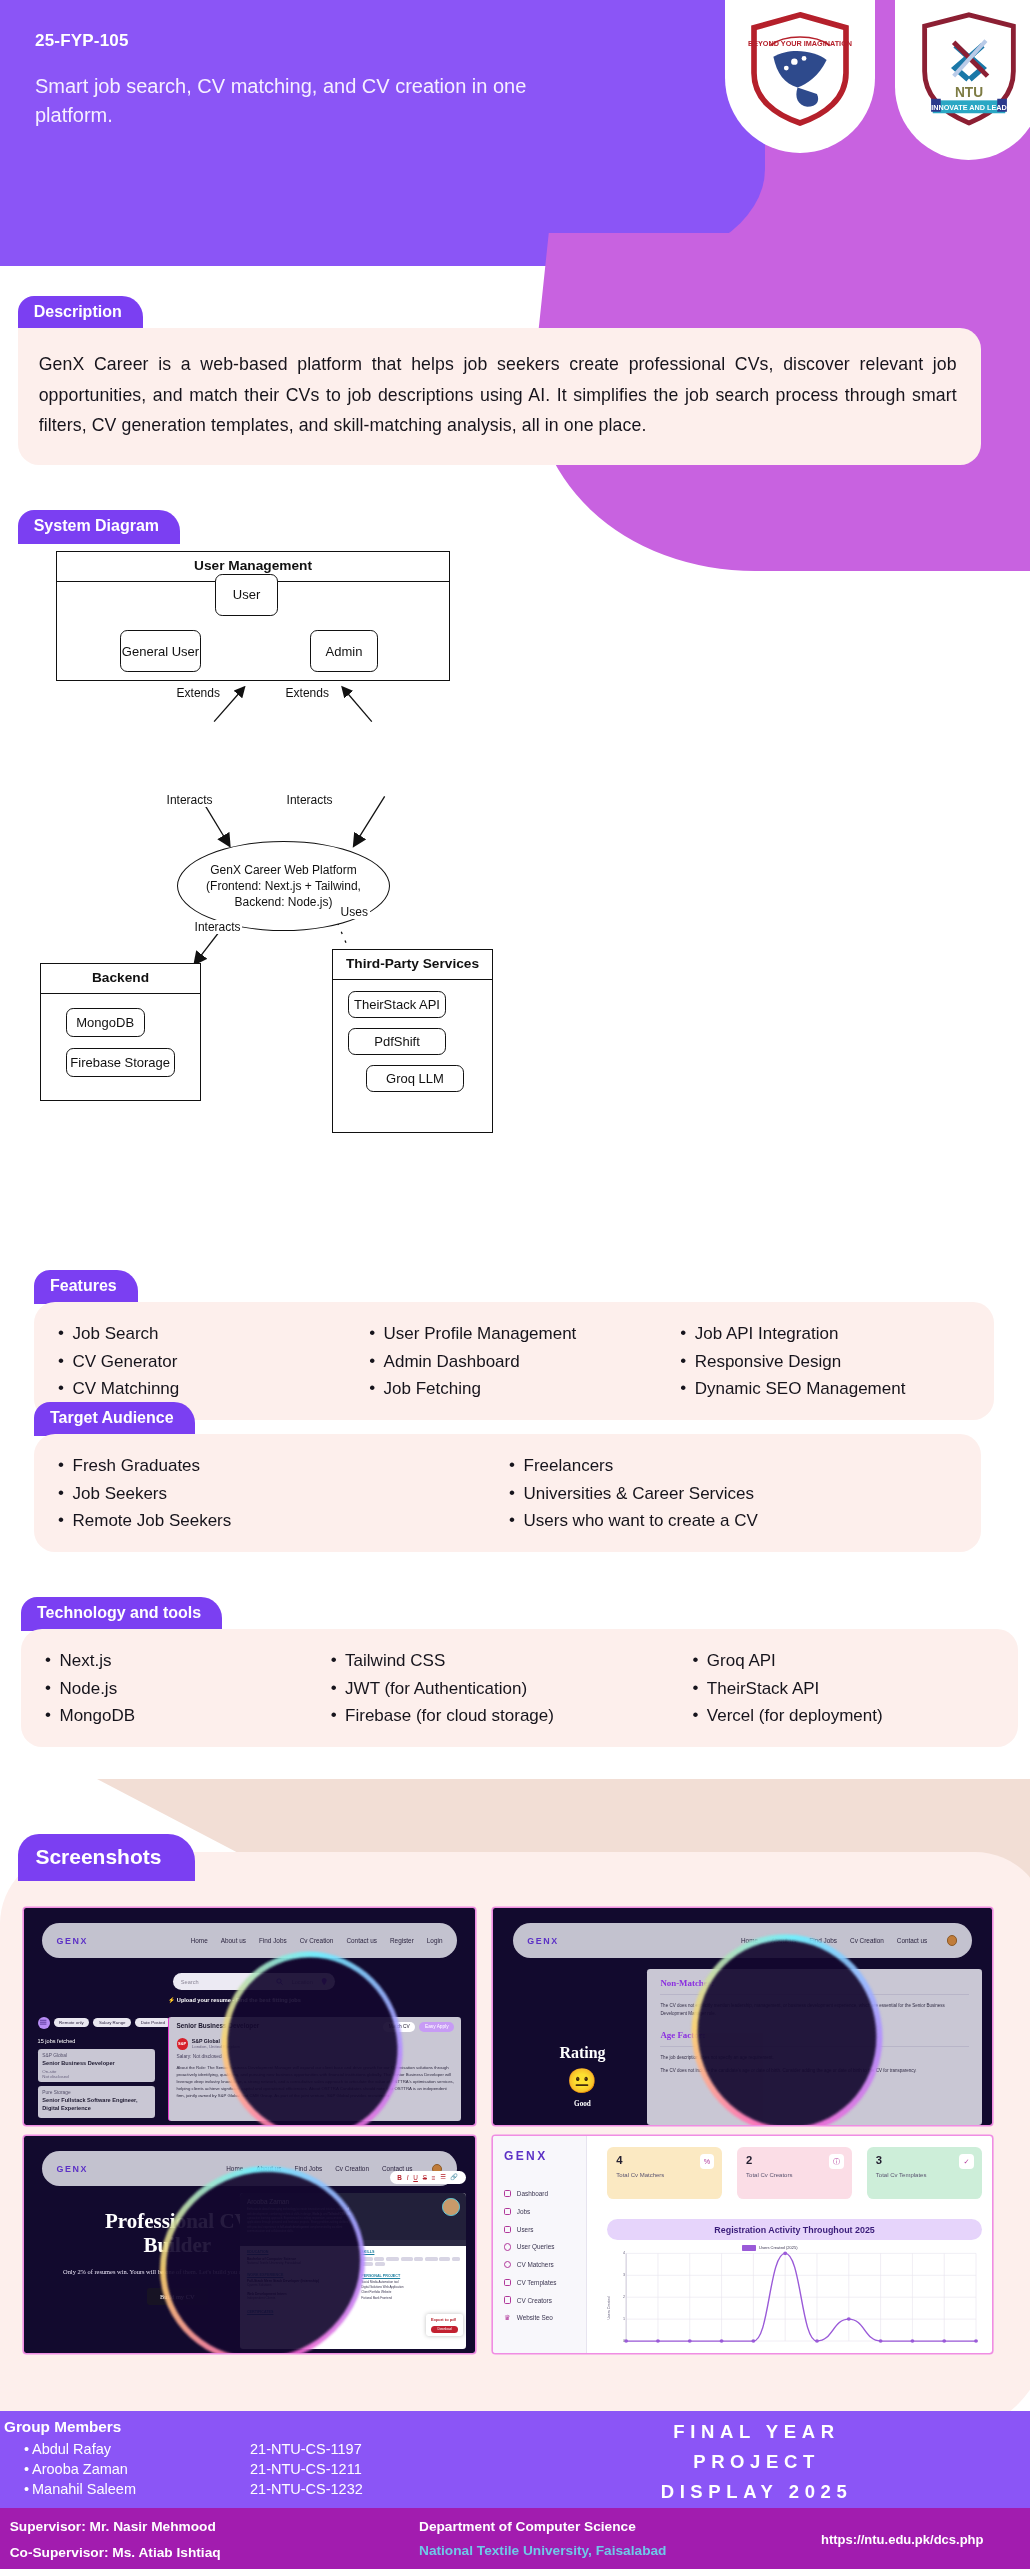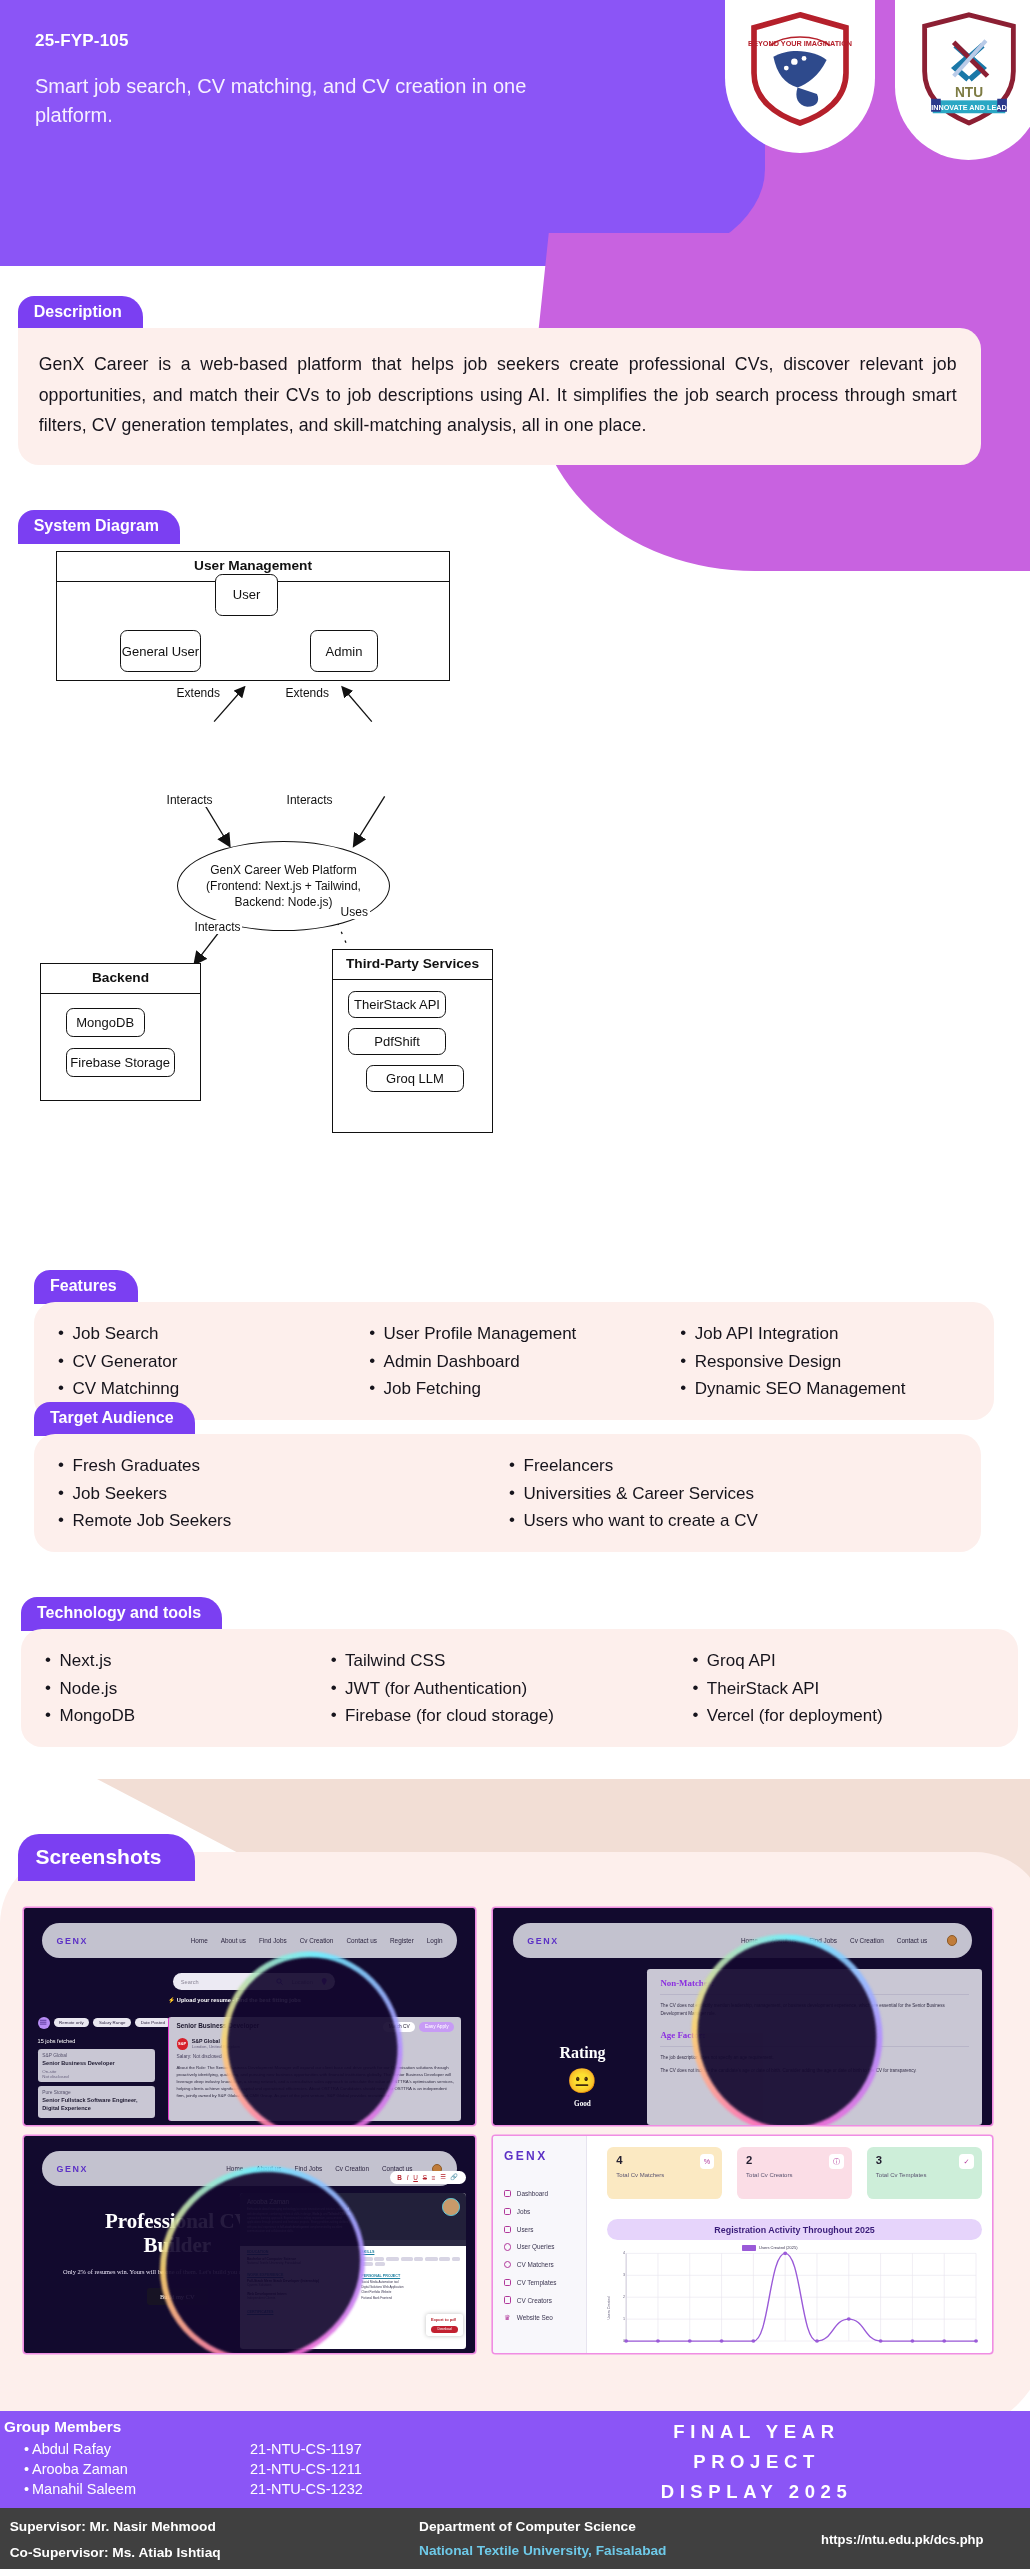--- a/index.html
+++ b/index.html
@@ -145,21 +145,21 @@
   .stat .l { font-size:6px; color:#5a5470; margin-top:5.6px; }
   .stat .badge { position:absolute; right:8px; top:7.2px; width:14.5px; height:14.5px; border-radius:4px;
                  background:#fff; color:#b0379a; font-size:7.2px; display:flex; align-items:center; justify-content:center; }
   .chart-title { position:absolute; left:23%; top:38%; width:75%; height:10%;
                  background:#e6d4fb; border-radius:17.7px; color:#3a1d7a; font-weight:bold;
                  font-size:8.9px; display:flex; align-items:center; justify-content:center; }
   .chart-area { position:absolute; left:23%; top:51%; width:75%; height:47%; }
 
   
   .footer-a { position:absolute; left:0; top:2411px; width:1030px; height:97px; background:#8b55f6; z-index:6; }
-  .footer-b { position:absolute; left:0; top:2508px; width:1030px; height:61px; background:#404040; z-index:6; }
+  .footer-b { position:absolute; left:0; top:2508px; width:1030px; height:61px; background:#a21caf; z-index:6; }
   .gm-title { position:absolute; left:4px; top:7.2px; color:#fff; font-size:15.3px; font-weight:bold; }
   .gm-row { position:absolute; color:#fff; font-size:14.5px; }
   .fyp { position:absolute; left:515px; top:6.4px; width:483px; color:#fff; text-align:center;
          font-size:18.5px; font-weight:bold; letter-spacing:5.6px; line-height:1.62; }
   .sup { position:absolute; left:9.7px; color:#fff; font-size:13.7px; font-weight:bold; }
   .dept { position:absolute; left:419px; top:11.3px; color:#fff; font-size:13.7px; font-weight:bold; }
   .univ { position:absolute; left:419px; top:35px; color:#6ec9e8; font-size:13.7px; font-weight:bold; }
   .url { position:absolute; left:821px; top:24px; color:#fff; font-size:13px; font-weight:bold; }
 </style>
 </head>

